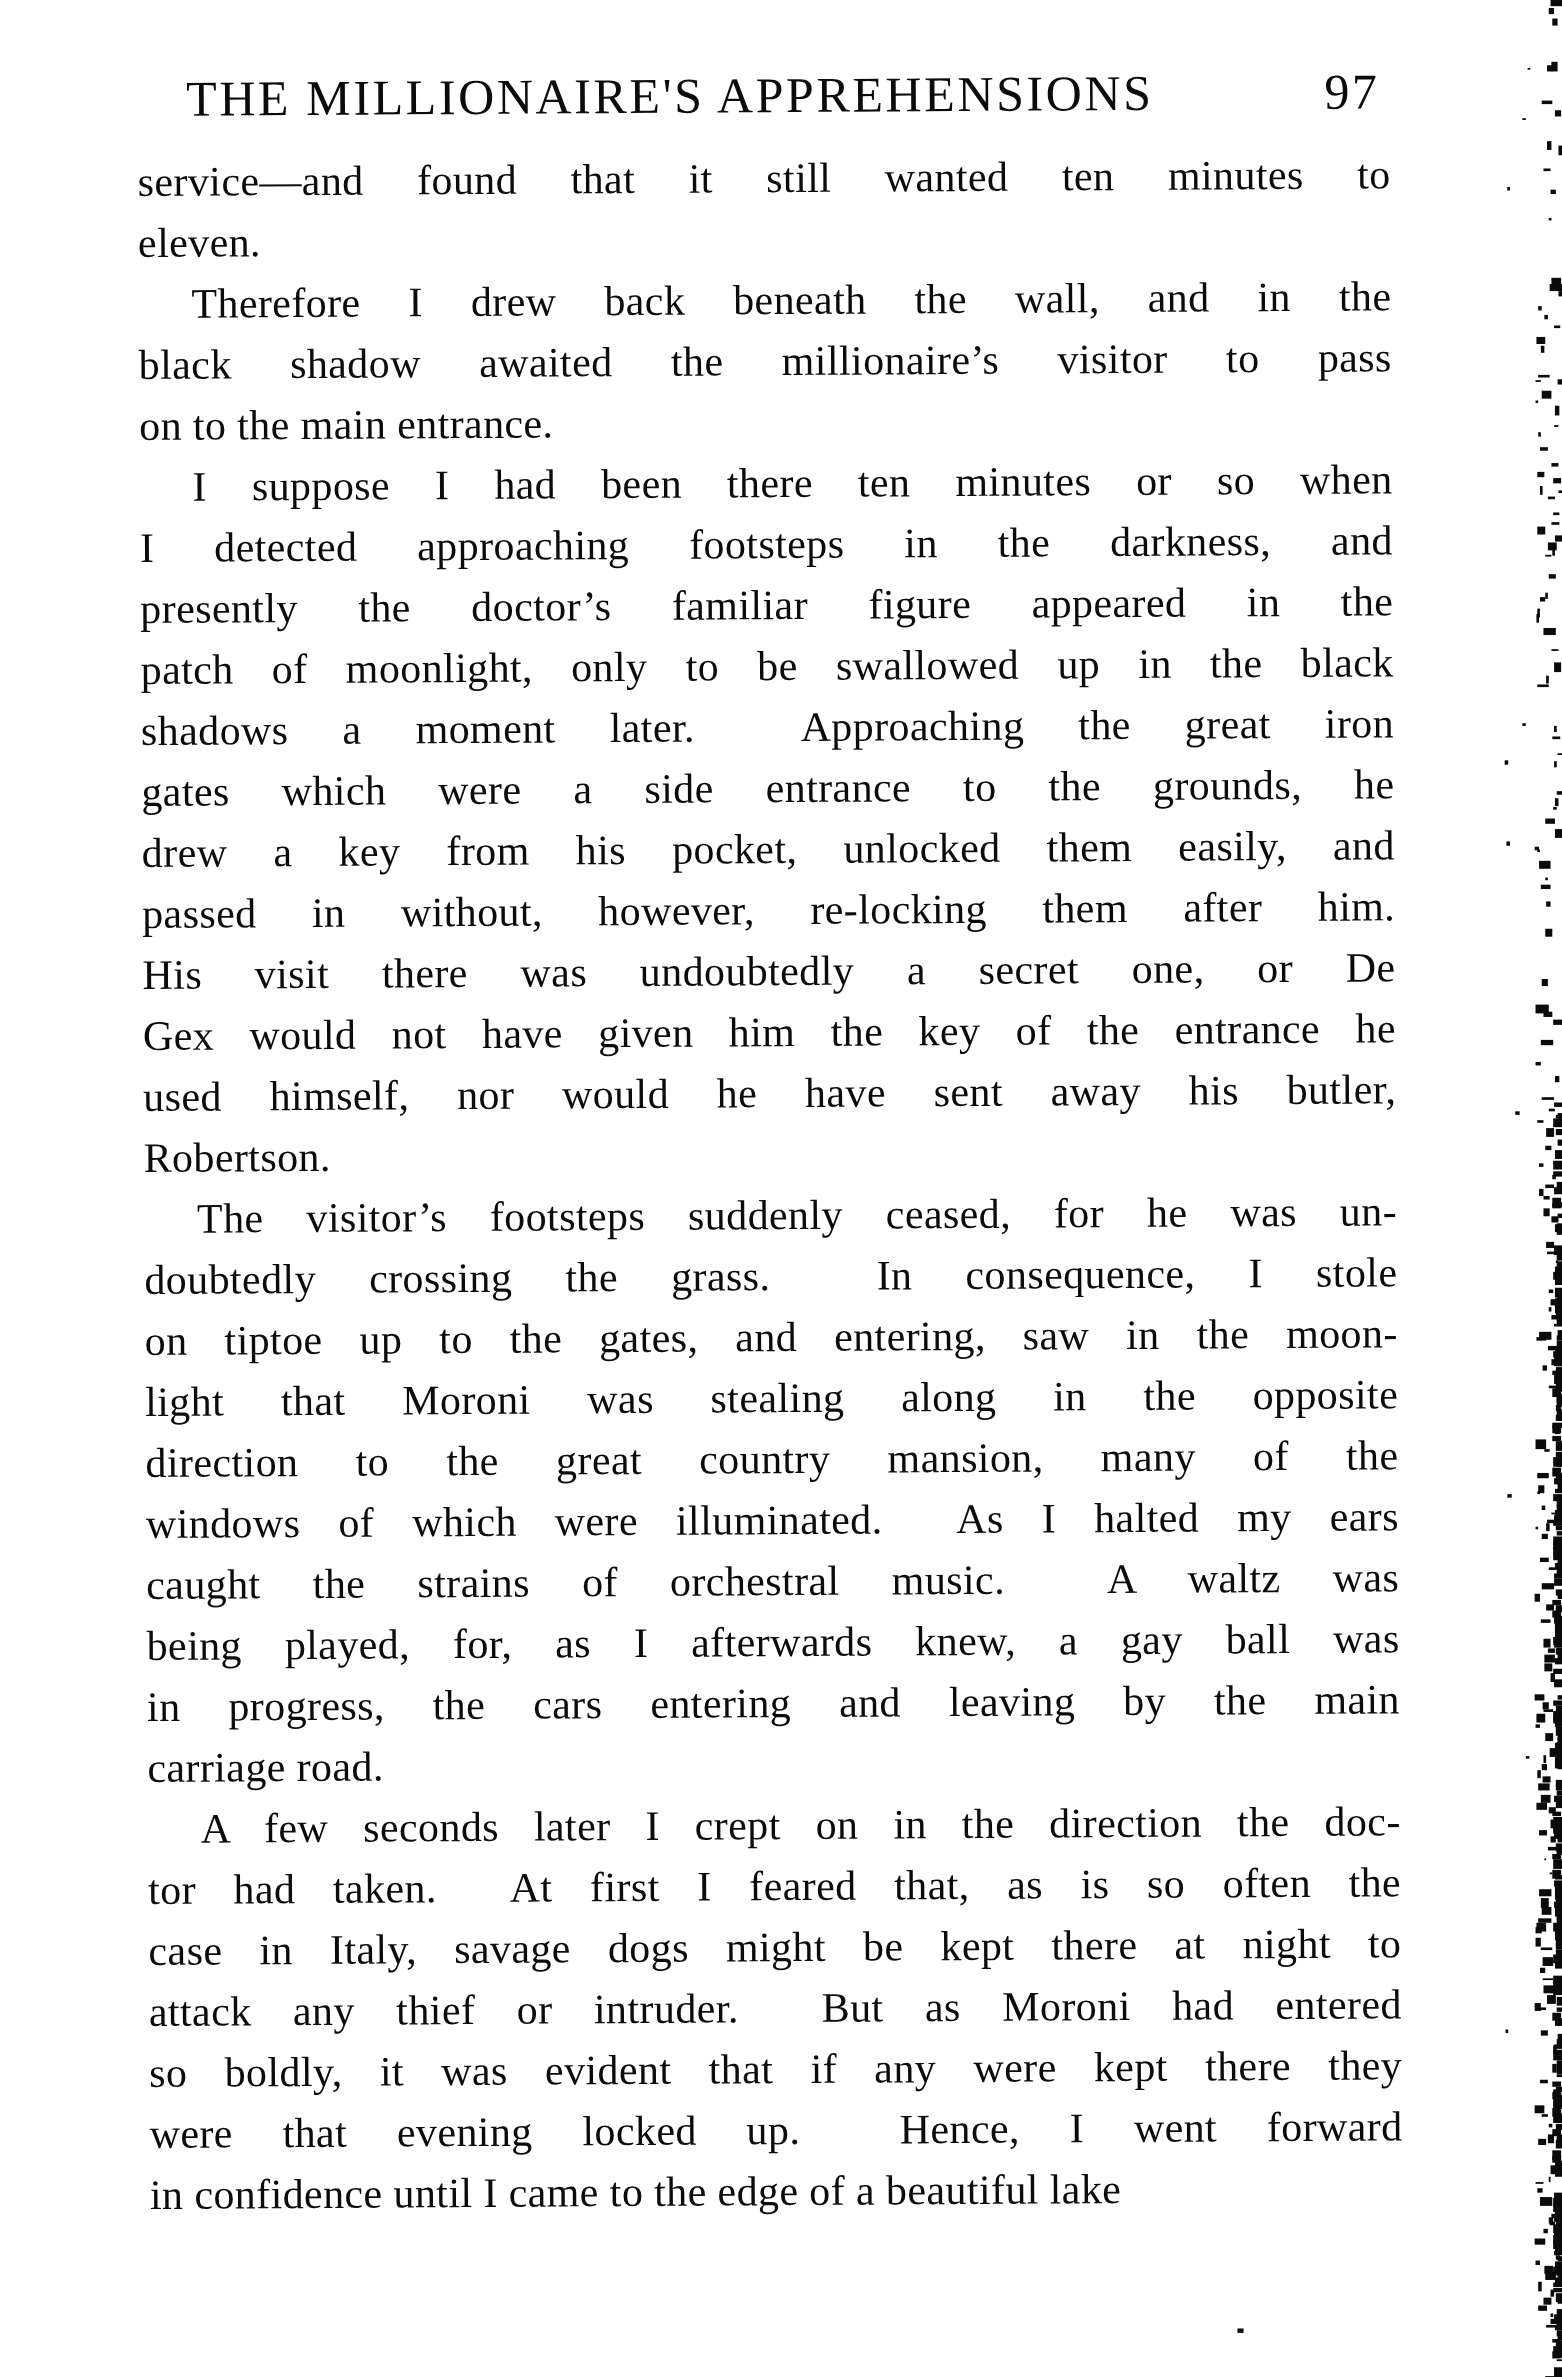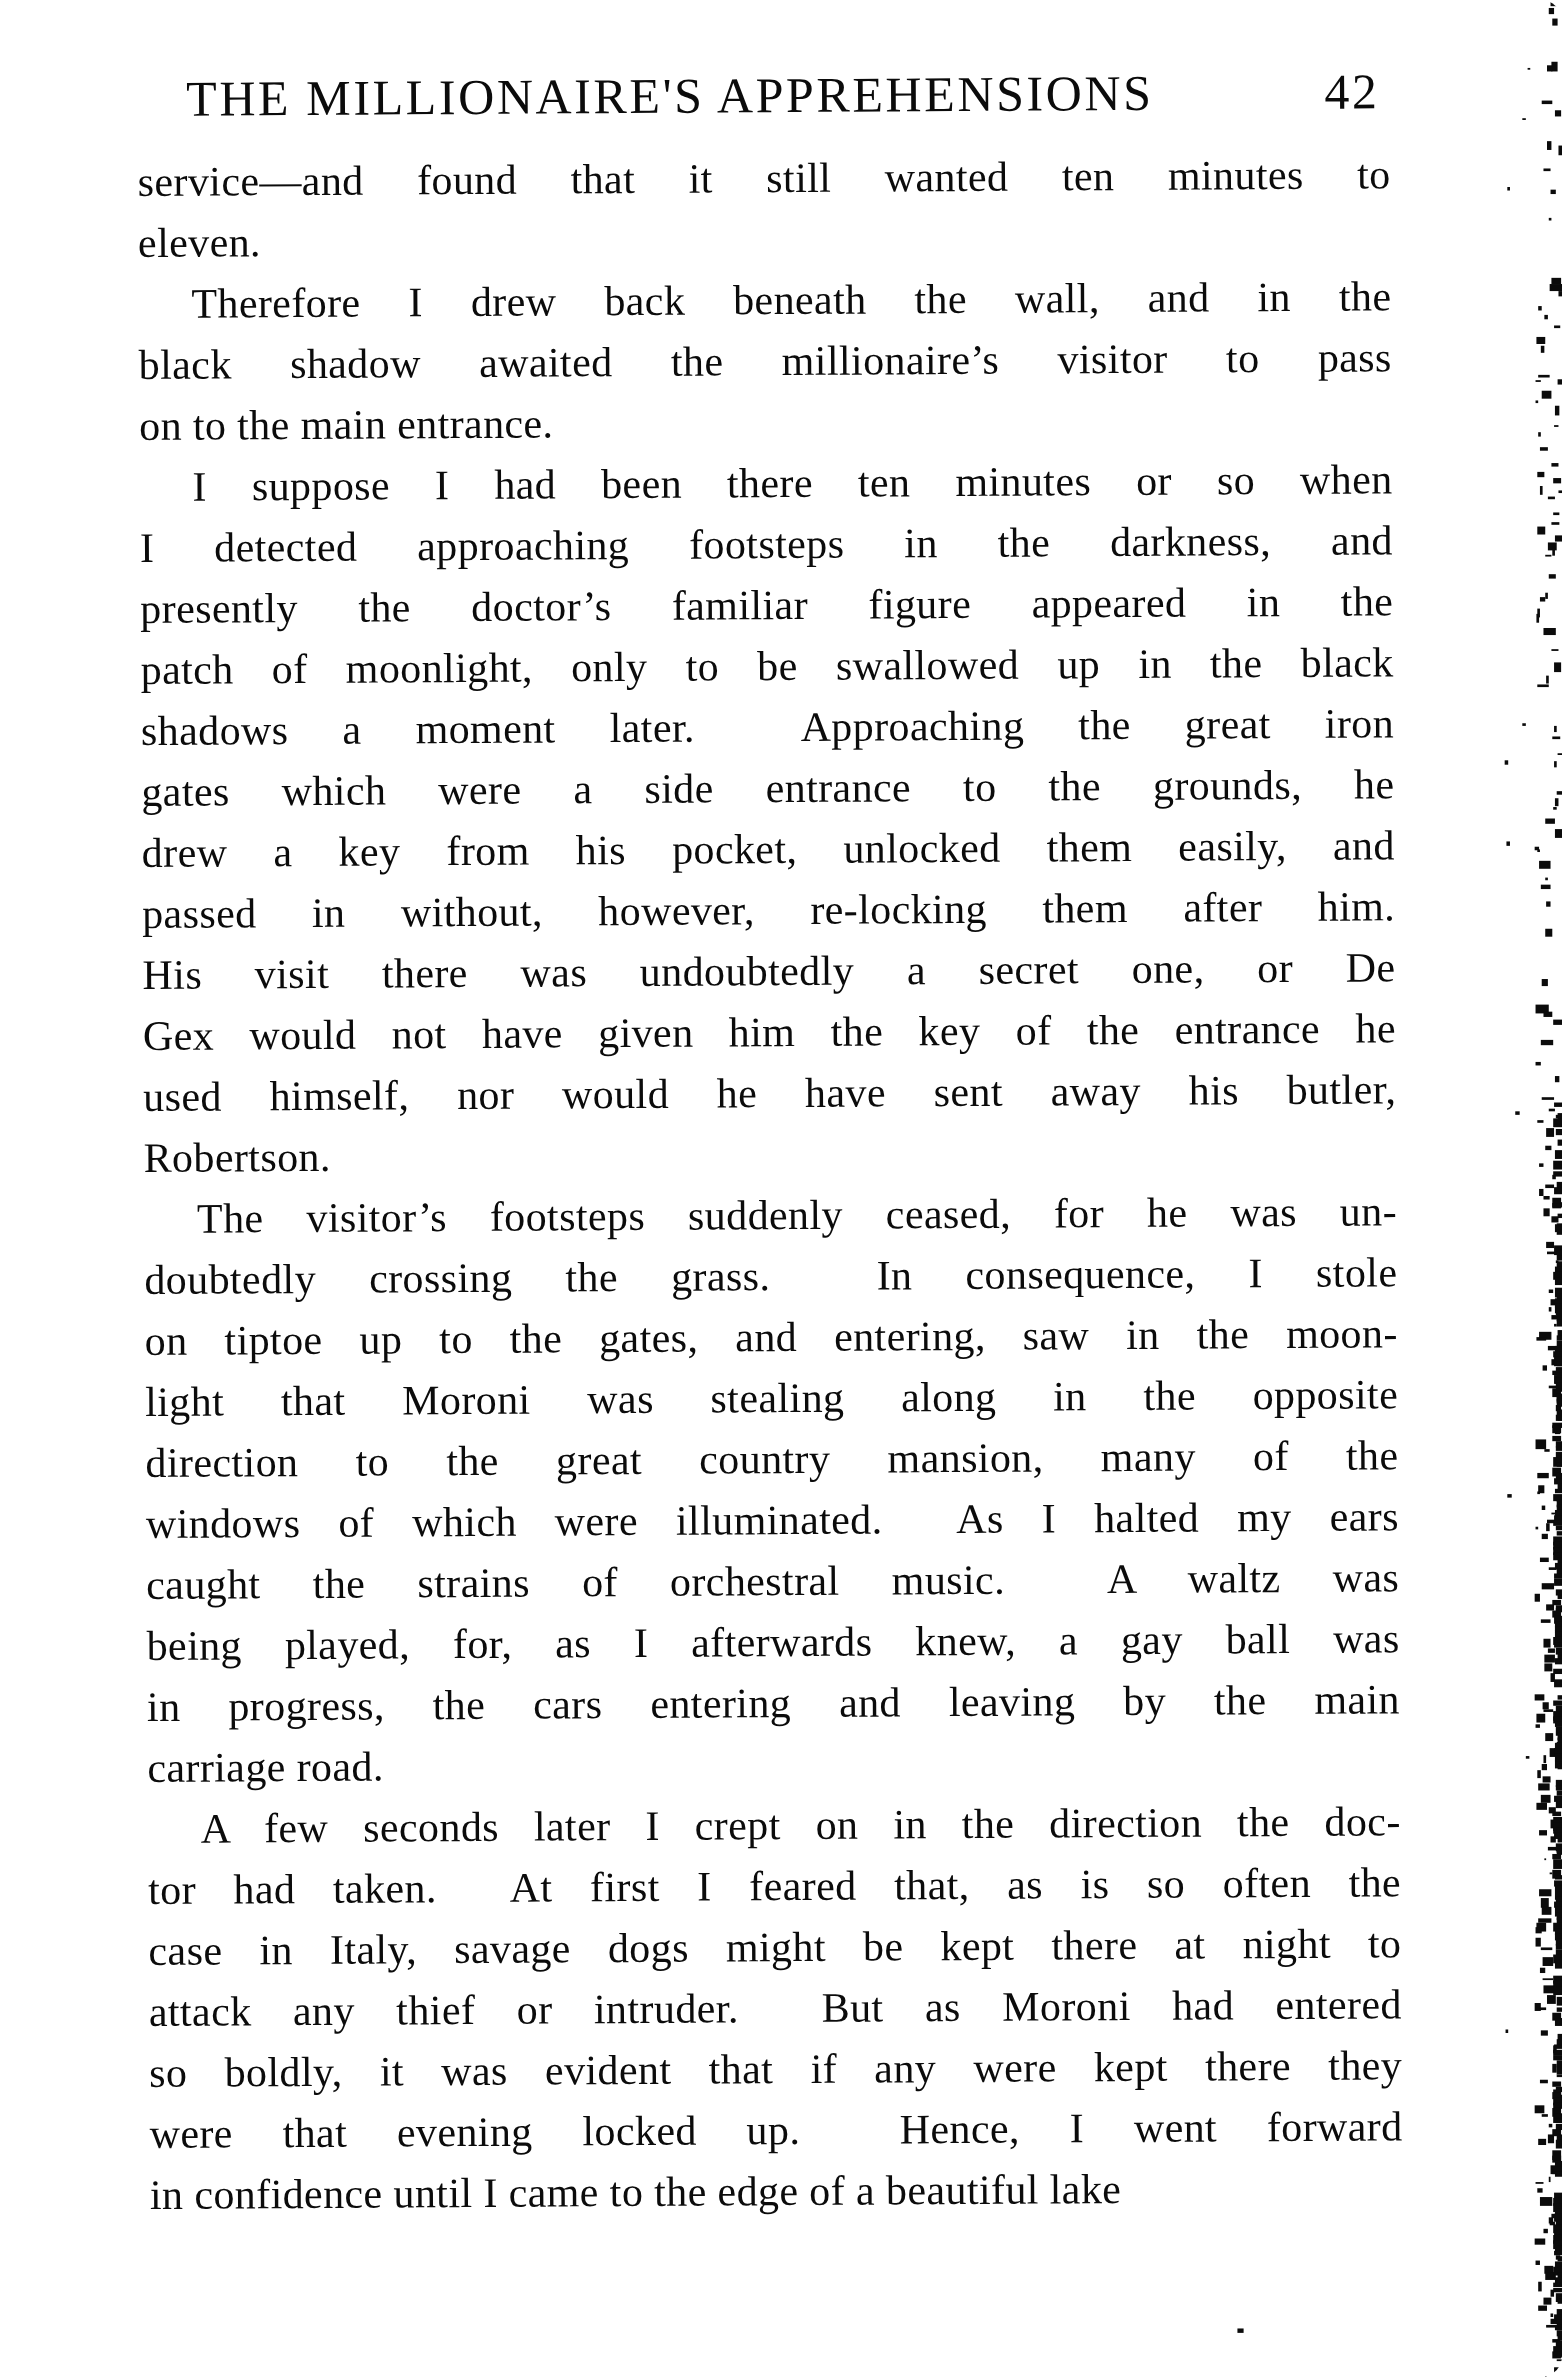--- a/index.html
+++ b/index.html
@@ -8,21 +8,20 @@
     background: #ffffff;
   }
   .page {
     position: relative;
     width: 1562px;
     height: 2377px;
     background: #ffffff;
     overflow: hidden;
     font-family: "Liberation Serif", "DejaVu Serif", serif;
     color: #0b0b0b;
-    border-radius: 21px;
   }
   .content {
     position: absolute;
     left: 137px;
     top: 74px;
     width: 1253px;
     transform: rotate(-0.35deg);
     transform-origin: top left;
   }
   .running-header {
@@ -63,21 +62,21 @@
     pointer-events: none;
   }
 </style>
 </head>
 <body>
 
 <div class="page">
   <div class="content">
     <div class="running-header">
       <span>THE MILLIONAIRE'S APPREHENSIONS</span>
-      <span>42</span>
+      <span>97</span>
     </div>
     <div class="page-text">
         <div class="text-line">service—and found that it still wanted ten minutes to</div>
         <div class="text-line para-last">eleven.</div>
         <div class="text-line para-first-indent">Therefore I drew back beneath the wall, and in the</div>
         <div class="text-line">black shadow awaited the millionaire’s visitor to pass</div>
         <div class="text-line para-last">on to the main entrance.</div>
         <div class="text-line para-first-indent">I suppose I had been there ten minutes or so when</div>
         <div class="text-line">I detected approaching footsteps in the darkness, and</div>
         <div class="text-line">presently the doctor’s familiar figure appeared in the</div>

